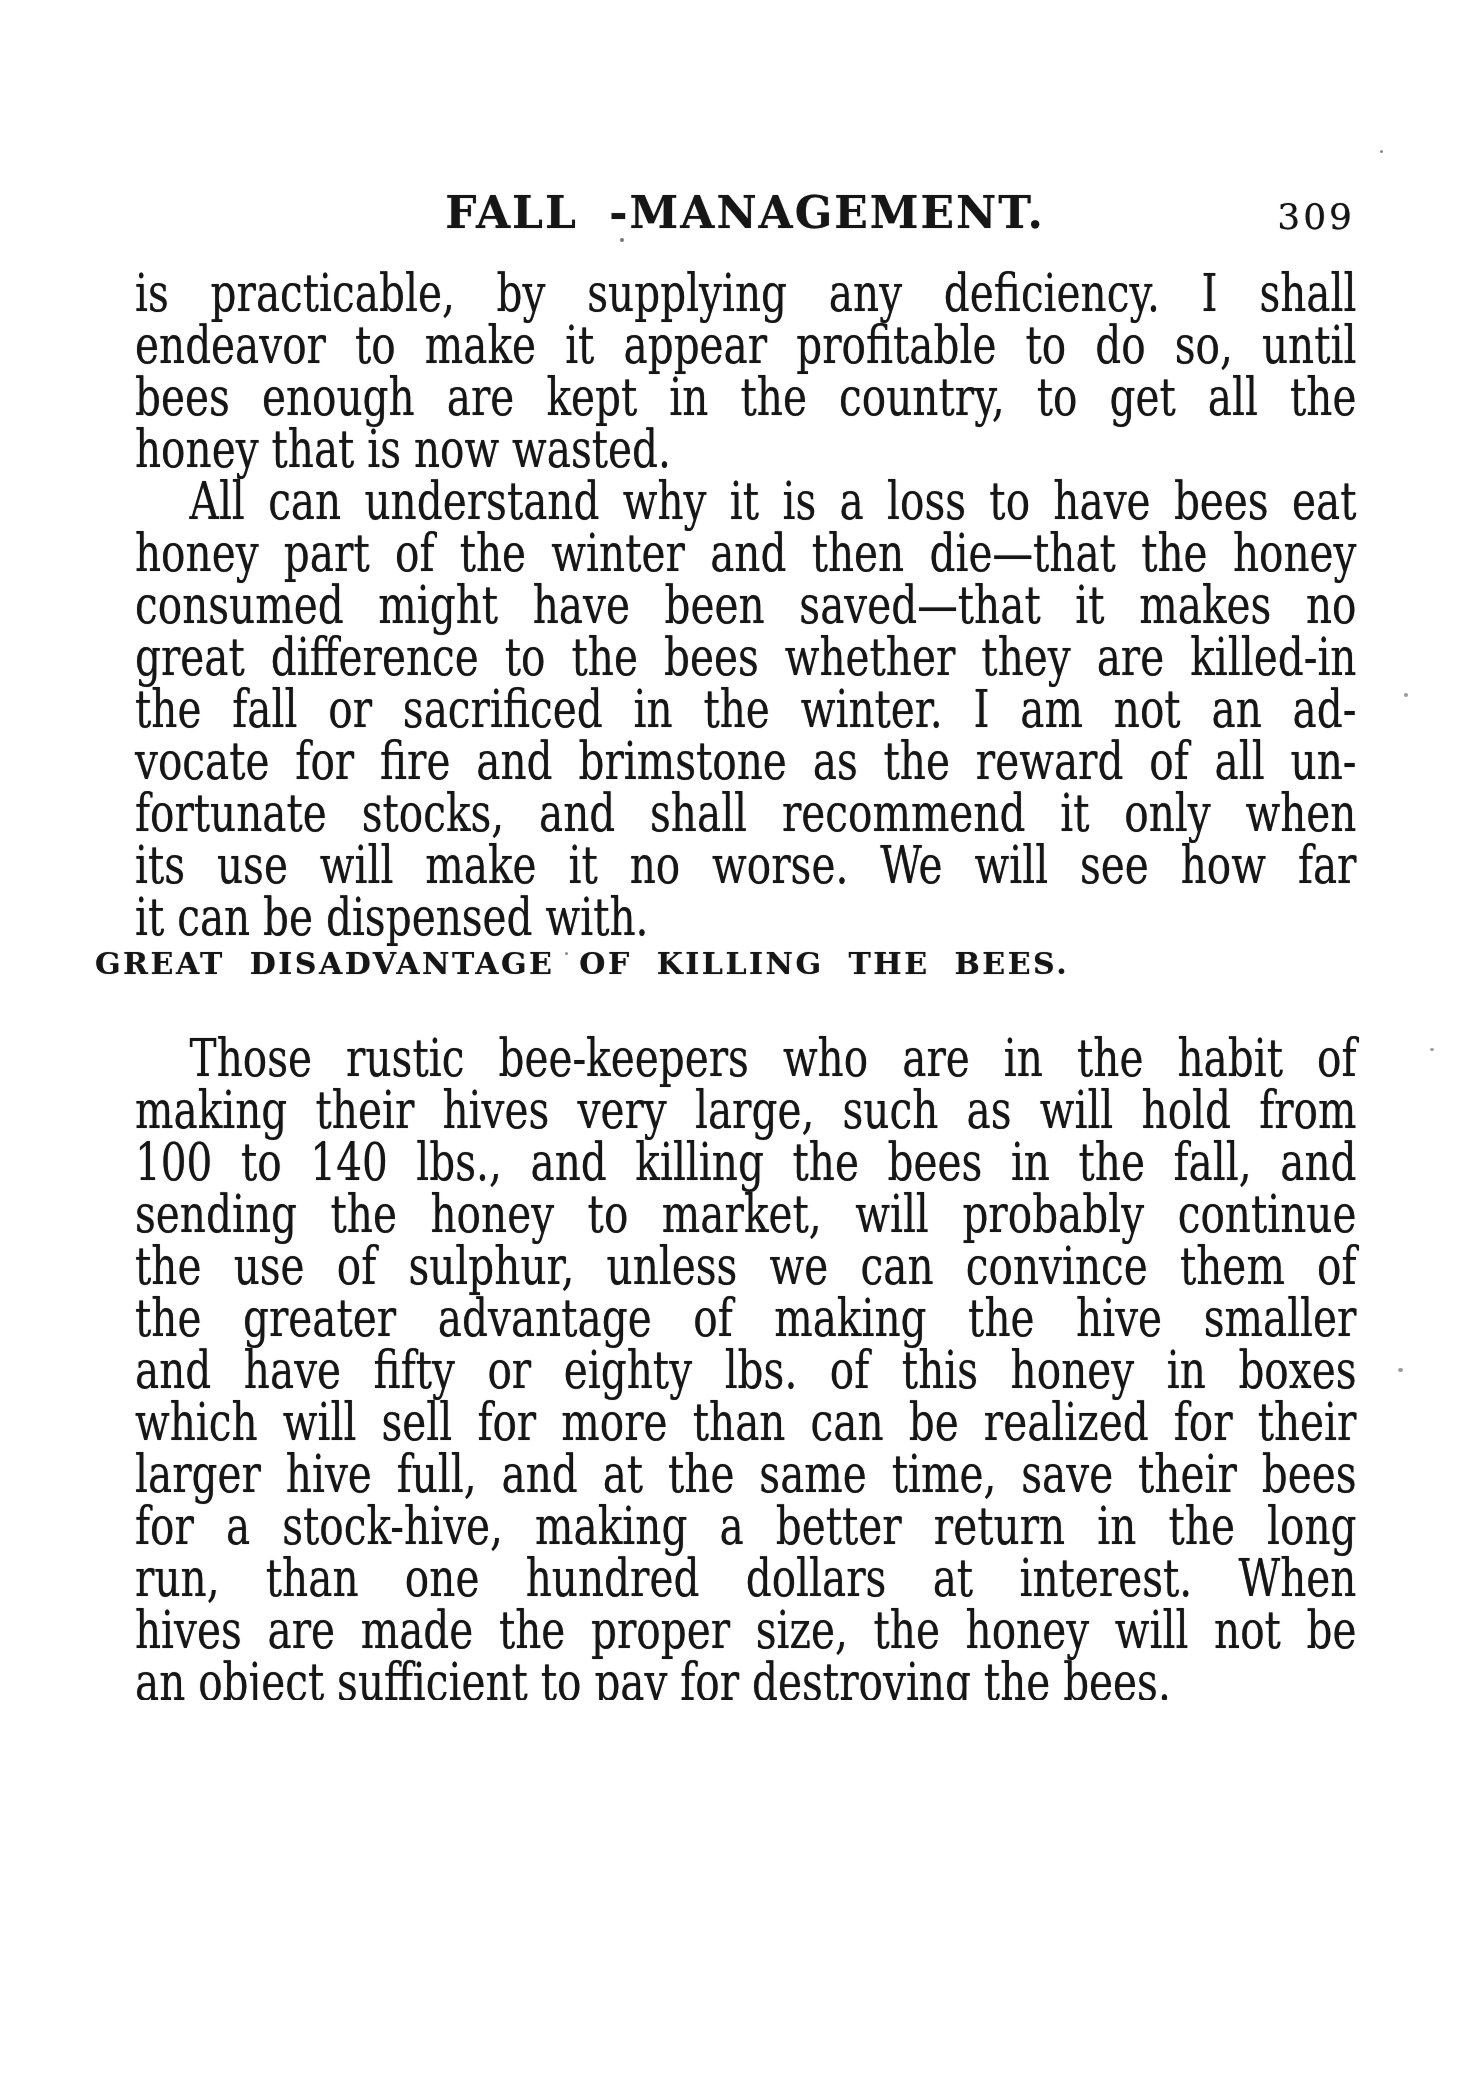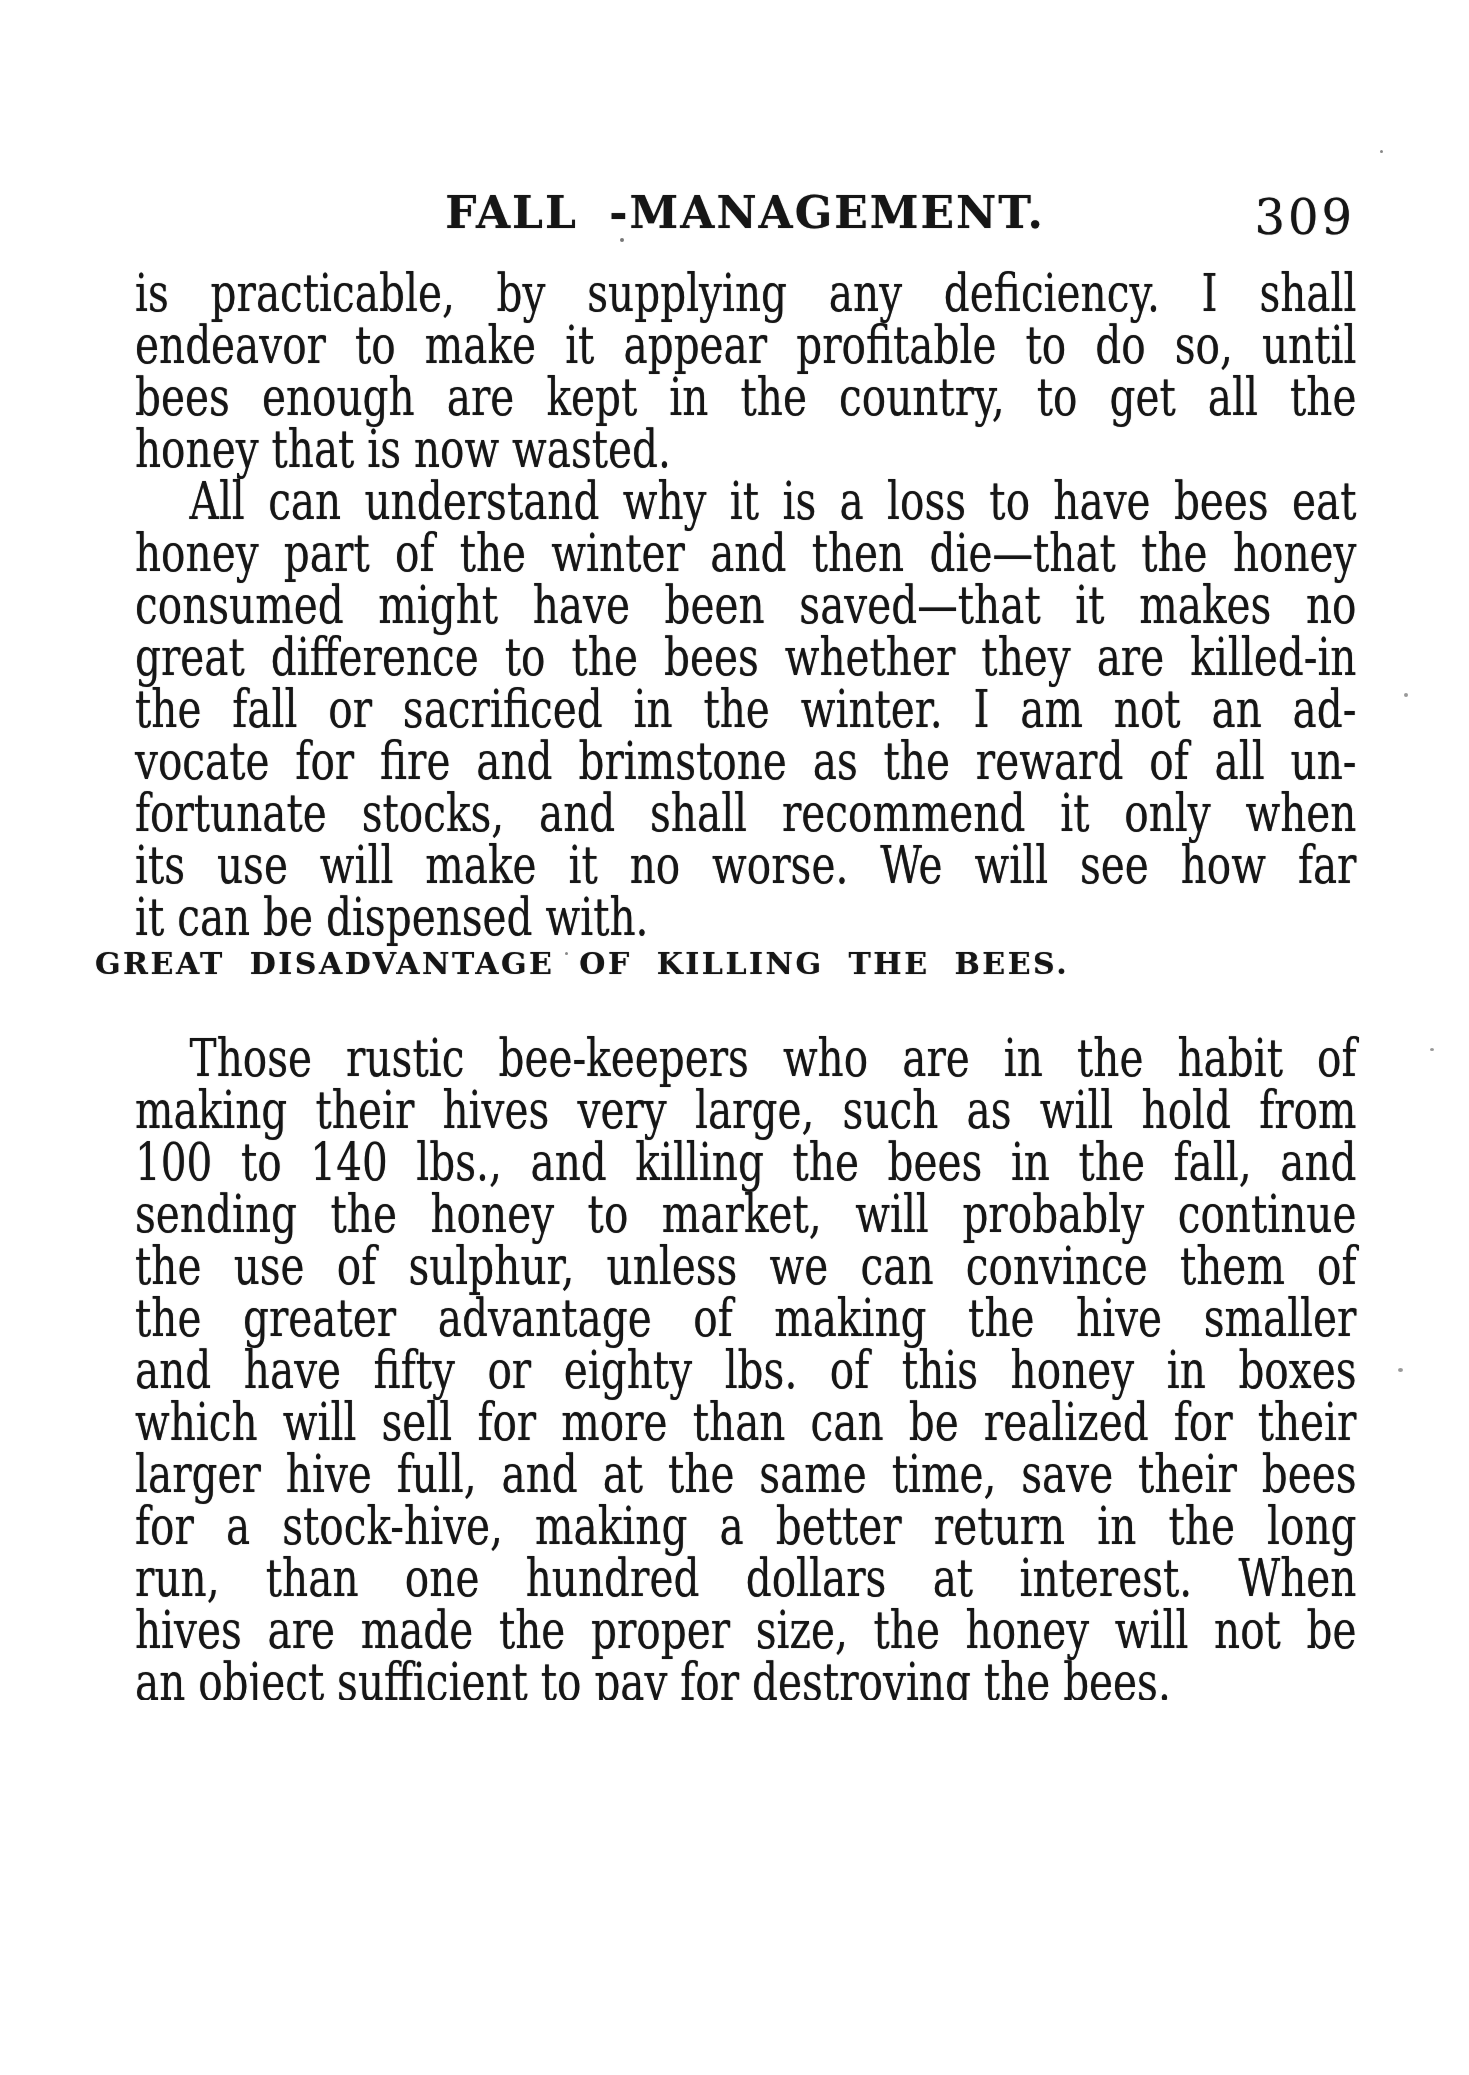--- a/index.html
+++ b/index.html
@@ -17,21 +17,21 @@
     position: absolute;
     left: 135px; top: 191px; width: 1220px;
     text-align: center;
     font-size: 44px; font-weight: bold; line-height: 44px;
     letter-spacing: 2px; word-spacing: 14px;
     text-shadow: 0 0 1px rgba(0,0,0,0.55);
   }
   .page-number {
     position: absolute;
     right: 114px; top: 193px;
-    font-size: 48px; line-height: 48px;
+    font-size: 36px; line-height: 48px;
     letter-spacing: 3px;
     text-shadow: 0 0 1px rgba(0,0,0,0.65);
   }
   
   .textblock {
     position: absolute;
     left: 135px;
     width: 1566px;
     transform: scaleX(0.78);
     transform-origin: 0 0;

